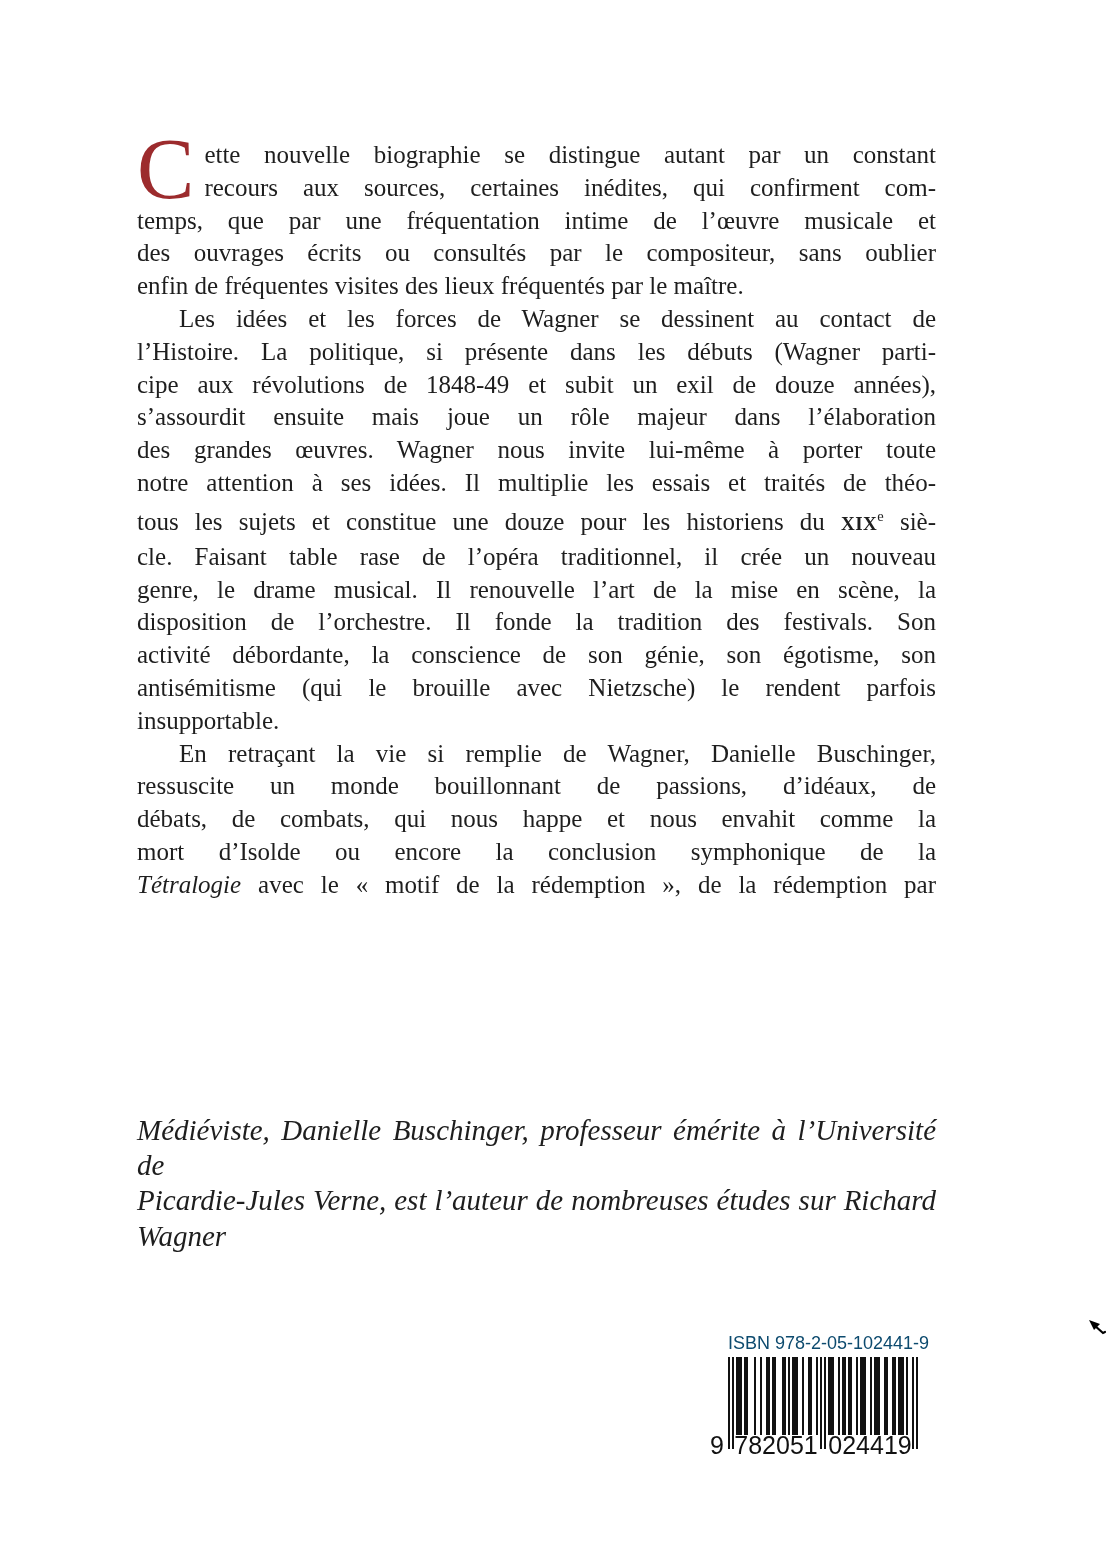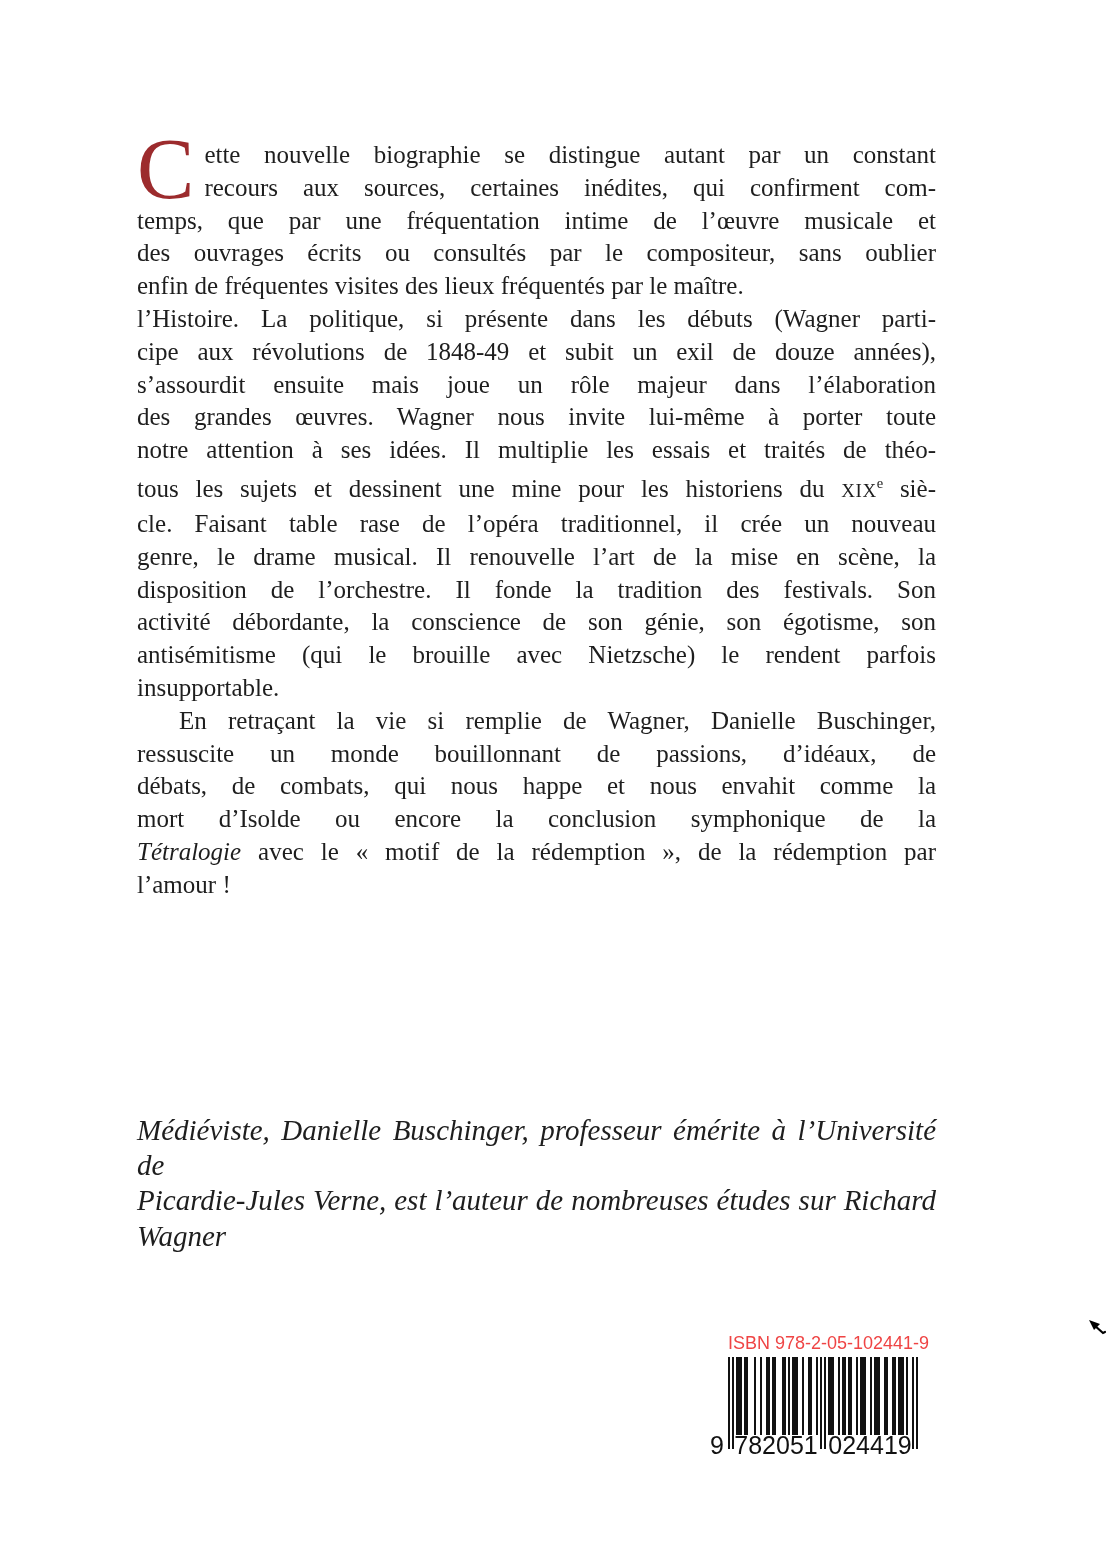--- a/index.html
+++ b/index.html
@@ -21,36 +21,36 @@
   .para { margin:0; }
   .line { text-align:justify; }
   .line.jl { text-align-last:justify; }
   .line.ind { text-indent:42px; }
   .dropcap {
     float:left;
     font-size:86px; line-height:54px;
     margin:3px 10px 0 0;
     color:var(--dropcap,#9c2b2d);
   }
-  .sc  { font-size:0.76em; letter-spacing:0.5px; }
+  .sc  { font-size:0.76em; letter-spacing:0.5px;font-weight:bold; }
   .sup { font-size:0.58em; vertical-align:super; }
   .i   { font-style:italic;font-family:Liberation Serif, serif; }
 
   
   .bio {
     position:absolute; left:137px; top:1113px; width:799px;
     font-style:italic; font-size:29px; line-height:35.2px;
   }
 
   
   .isbn-block { position:absolute; left:694px; top:1333px; width:232px; }
   .isbn-label {
     margin-left:34px; width:190px; text-align:center;
     font-family:"Liberation Sans", sans-serif;
-    font-size:18px; letter-spacing:0px; color:#ef4444;
+    font-size:18px; letter-spacing:0px; color:#0c4a6e;
     white-space:nowrap;
   }
   .barcode-svg { display:block; margin-top:3px; }
   .barcode-digits {
     font-family:"Liberation Sans", sans-serif;
     font-size:25px; fill:#111;
   }
 
   
   .cursor-mark { position:absolute; left:1086px; top:1317px; }
@@ -63,40 +63,40 @@
   <div class="synopsis">
       <div class="para">
         <span class="dropcap">C</span>
         <div class="line jl">ette nouvelle biographie se distingue autant par un constant</div>
         <div class="line jl">recours aux sources, certaines inédites, qui confirment com-</div>
         <div class="line jl">temps, que par une fréquentation intime de l’œuvre musicale et</div>
         <div class="line jl">des ouvrages écrits ou consultés par le compositeur, sans oublier</div>
         <div class="line">enfin de fréquentes visites des lieux fréquentés par le maître.</div>
       </div>
       <div class="para">
+        <div class="line jl ind">Les idées et les forces de Wagner se dessinent au contact de</div>
         <div class="line jl">l’Histoire. La politique, si présente dans les débuts (Wagner parti-</div>
         <div class="line jl">cipe aux révolutions de 1848-49 et subit un exil de douze années),</div>
         <div class="line jl">s’assourdit ensuite mais joue un rôle majeur dans l’élaboration</div>
         <div class="line jl">des grandes œuvres. Wagner nous invite lui-même à porter toute</div>
         <div class="line jl">notre attention à ses idées. Il multiplie les essais et traités de théo-</div>
-        <div class="line jl"><span>tous les sujets et dessinent une mine pour les historiens du </span><span class="sc">XIX</span><span class="sup">e</span><span> siè-</span></div>
+        <div class="line jl"><span>tous les sujets et constitue une douze pour les historiens du </span><span class="sc">XIX</span><span class="sup">e</span><span> siè-</span></div>
         <div class="line jl">cle. Faisant table rase de l’opéra traditionnel, il crée un nouveau</div>
         <div class="line jl">genre, le drame musical. Il renouvelle l’art de la mise en scène, la</div>
         <div class="line jl">disposition de l’orchestre. Il fonde la tradition des festivals. Son</div>
         <div class="line jl">activité débordante, la conscience de son génie, son égotisme, son</div>
         <div class="line jl">antisémitisme (qui le brouille avec Nietzsche) le rendent parfois</div>
         <div class="line">insupportable.</div>
       </div>
       <div class="para">
         <div class="line jl ind">En retraçant la vie si remplie de Wagner, Danielle Buschinger,</div>
         <div class="line jl">ressuscite un monde bouillonnant de passions, d’idéaux, de</div>
         <div class="line jl">débats, de combats, qui nous happe et nous envahit comme la</div>
         <div class="line jl">mort d’Isolde ou encore la conclusion symphonique de la</div>
         <div class="line jl"><span class="i">Tétralogie</span><span> avec le « motif de la rédemption », de la rédemption par</span></div>
-        <div class="line">l’amour !</div>
       </div>
     </div>
 
   <div class="bio">
       <div class="line jl">Médiéviste, Danielle Buschinger, professeur émérite à l’Université de</div>
       <div class="line jl">Picardie-Jules Verne, est l’auteur de nombreuses études sur Richard Wagner</div>
     </div>
 
   <div class="isbn-block">
     <div class="isbn-label">ISBN 978-2-05-102441-9</div>

